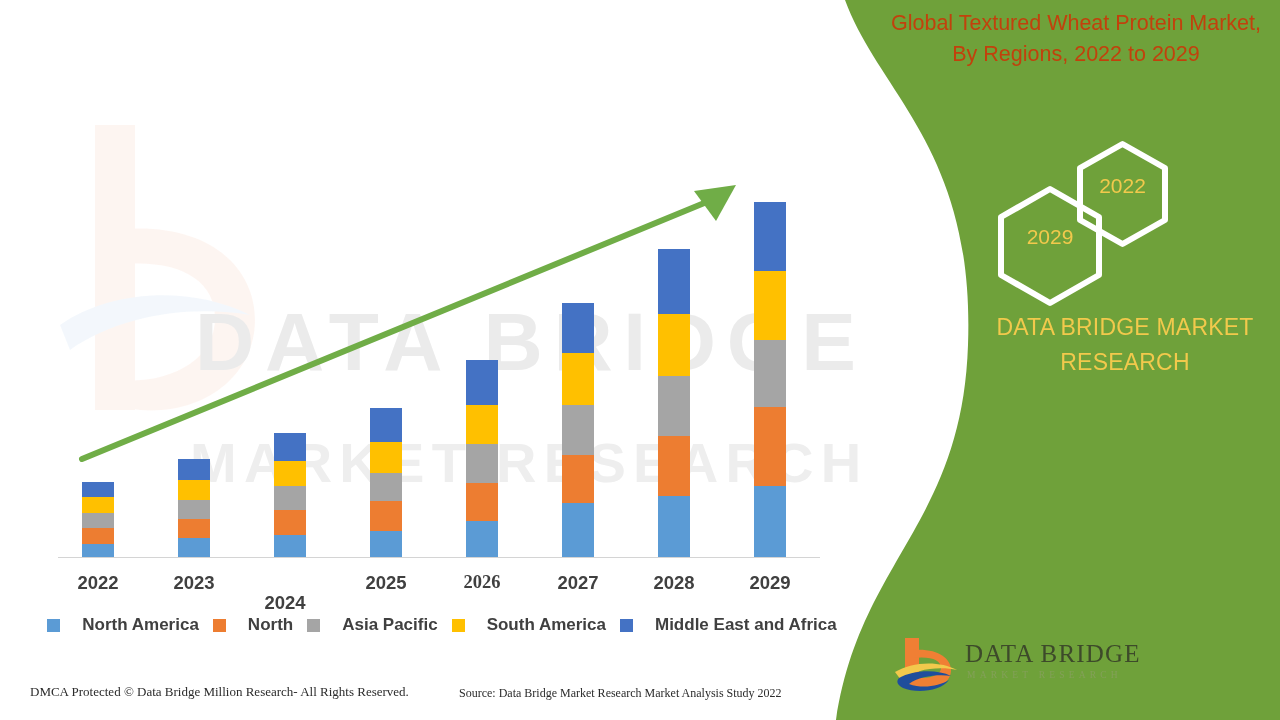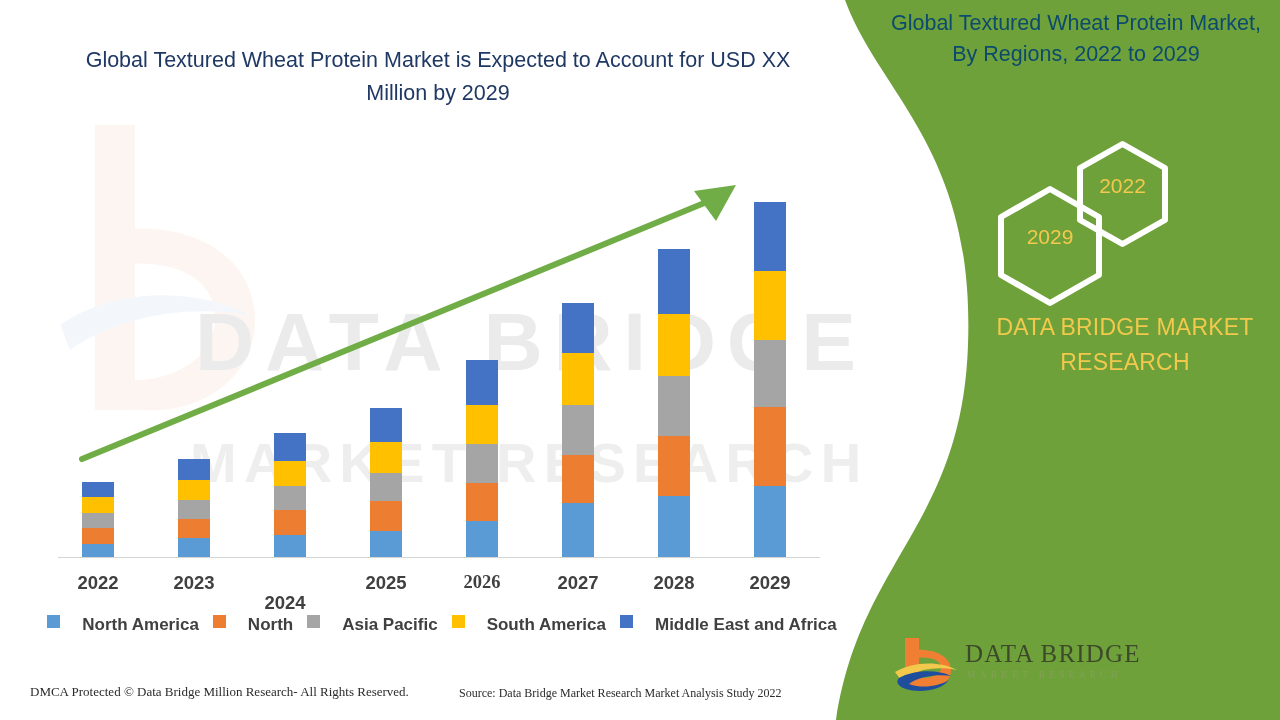--- a/index.html
+++ b/index.html
@@ -44,21 +44,21 @@
   .green-panel {
     position: absolute;
     left: 0; top: 0;
     width: 1280px; height: 720px;
   }
 
   .panel-title {
     position: absolute;
     left: 880px; top: 8px;
     width: 392px;
-    color: #0c4a6e;
+    color: #c2410c;
     font-size: 21.5px;
     font-weight: 400;
     line-height: 31px;
     text-align: center;
   }
 
   .hex-wrap { position: absolute; left: 985px; top: 140px; width: 200px; height: 145px; }
   .hex { position: absolute; }
   .hex-label {
     position: absolute;
@@ -147,21 +147,21 @@
 
   .legend {
     position: absolute;
     left: 52px; top: 615px;
     width: 780px;
     display: flex;
     justify-content: center;
     align-items: center;
     gap: 14px;
   }
-  .legend-item { display: flex; gap: 22px; }
+  .legend-item { display: flex; align-items: center; gap: 22px; }
   .legend-swatch { width: 13px; height: 13px; display: inline-block; }
   .legend-label {
     color: #404040;
     font-size: 17px;
     font-weight: 700;
     white-space: nowrap;
   }
 
   .footer-left {
     position: absolute;
@@ -222,21 +222,20 @@
     <svg width="70" height="60" viewBox="0 0 70 60">
       <path d="M12 2 L26 2 L26 52 L12 52 Z" fill="#F07F34"></path>
       <path d="M20 14 C44 12 58 22 58 34 C58 47 44 55 26 52 C20 51 18 46 20 41 C36 44 48 39 48 32 C48 24 38 20 20 22 Z" fill="#F07F34"></path>
       <path d="M2 36 C18 26 46 24 64 34 C46 30 22 33 8 44 Z" fill="#F2C94C"></path>
       <path d="M6 42 C20 34 44 33 58 40 C46 38 26 40 16 48 C30 53 46 50 56 44 C48 55 24 58 10 52 C4 49 3 45 6 42 Z" fill="#1F4E9C"></path>
     </svg>
     <div class="logo-text">DATA BRIDGE</div>
     <div class="logo-sub">MARKET RESEARCH</div>
   </div>
 
-  <div class="chart-title">Global Textured Wheat Protein Market is Expected to Account for USD XX Million by 2029</div>
 
   <svg class="plot" viewBox="0 0 860 600">
     <g>
       <line x1="82" y1="459" x2="714" y2="199" stroke="#70AD47" stroke-width="6" stroke-linecap="round"></line>
       <polygon points="736,185 694,191 716,221" fill="#70AD47"></polygon>
     </g>
   </svg>
 
   <div class="axis-line"></div>
 

